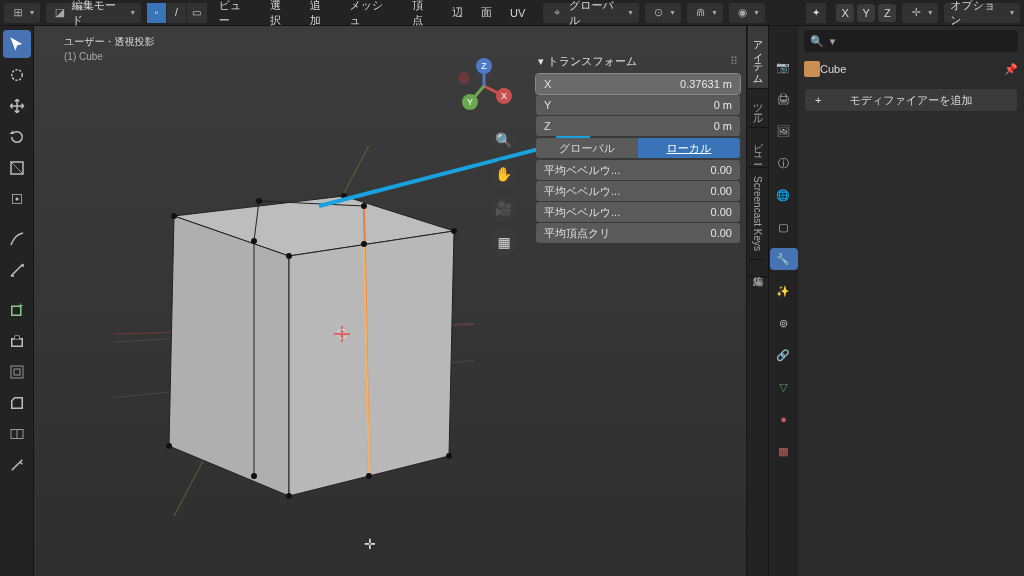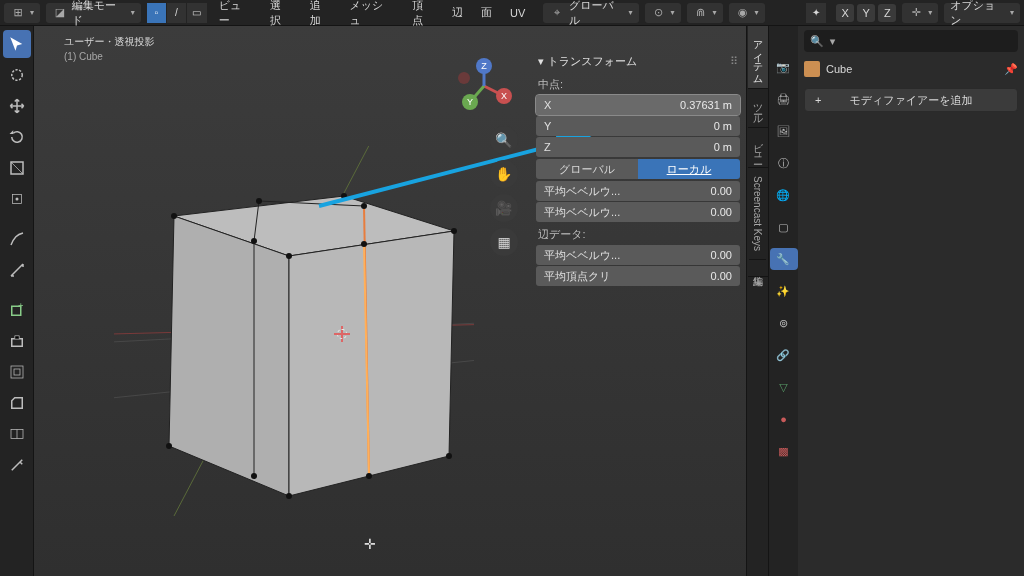--- a/index.html
+++ b/index.html
@@ -42,21 +42,21 @@
   .btn-pair { display:flex; gap:0; margin:2px 0;}
   .btn-pair .b { flex:1; height:20px; display:flex; align-items:center; justify-content:center; background:var(--row); font-size:11px;}
   .btn-pair .b:first-child{border-radius:3px 0 0 3px;}
   .btn-pair .b:last-child{border-radius:0 3px 3px 0;}
   .btn-pair .b.on{ background:var(--accent2); color:#fff;text-decoration:underline;}
   .vside { width:22px; background:var(--bg1); display:flex; flex-direction:column; align-items:center; border-left:1px solid var(--border);}
   .vtab { writing-mode:vertical-rl; padding:8px 3px; font-size:10px; color:var(--text-dim); border-bottom:1px solid var(--border);}
   .vtab.active{ background:#3a3a3a; color:#e8e8e8;}
   .props { width:256px; background:var(--bg2); display:flex; }
   .search { height:22px; background:#1d1d1d; border-radius:4px; display:flex; align-items:center; padding:0 6px; gap:6px; color:var(--text-dim);}
-  .crumb { height:22px; display:flex; align-items:center; gap:6px; margin-top:6px; color:#d8d8d8;}
+  .crumb { height:22px; display:flex; align-items:center; margin-top:6px; color:#d8d8d8;}
   .crumb .ico { width:16px; height:16px; background:#cc8f52; border-radius:2px;}
   .add-mod { height:24px; background:#3b3b3b; border:1px solid #2a2a2a; border-radius:4px; display:flex; align-items:center; justify-content:center; gap:10px; margin-top:8px; position:relative;}
   .add-mod .plus{ position:absolute; left:10px;}
   .cursor-cross { position:absolute; left:330px; top:510px; color:#ddd; font-size:14px;}
   .origin { position:absolute; left:300px; top:300px; width:16px; height:16px; }
   .origin::before, .origin::after{content:"";position:absolute;background:#d66;}
   .origin::before{left:7px;top:0;width:2px;height:16px;}
   .origin::after{top:7px;left:0;height:2px;width:16px;}
   .origin .ring{position:absolute;left:3px;top:3px;width:10px;height:10px;border:1px dashed #eee;border-radius:50%;}
   svg.cube { position:absolute; left:80px; top:120px; }
@@ -290,21 +290,20 @@
       <div class="vb">▦</div>
     </div>
 
     <div class="npanel">
       <div class="hdr">
           <span class="chev">▾</span>
           <span>トランスフォーム</span>
           <span style="flex:1"></span>
           <span style="color:#888;">⠿</span>
         </div>
-      <div class="field-label">中点:</div>
       <div class="field-row hl">
           <span class="lbl">X</span>
           <span class="val">0.37631 m</span>
         </div>
       <div class="field-row">
           <span class="lbl">Y</span>
           <span class="val">0 m</span>
         </div>
       <div class="field-row">
           <span class="lbl">Z</span>
@@ -315,21 +314,20 @@
         <div class="b on">ローカル</div>
       </div>
       <div class="field-row">
           <span class="lbl">平均ベベルウ...</span>
           <span class="val">0.00</span>
         </div>
       <div class="field-row">
           <span class="lbl">平均ベベルウ...</span>
           <span class="val">0.00</span>
         </div>
-      <div class="field-label">辺データ:</div>
       <div class="field-row">
           <span class="lbl">平均ベベルウ...</span>
           <span class="val">0.00</span>
         </div>
       <div class="field-row">
           <span class="lbl">平均頂点クリ</span>
           <span class="val">0.00</span>
         </div>
     </div>
 

